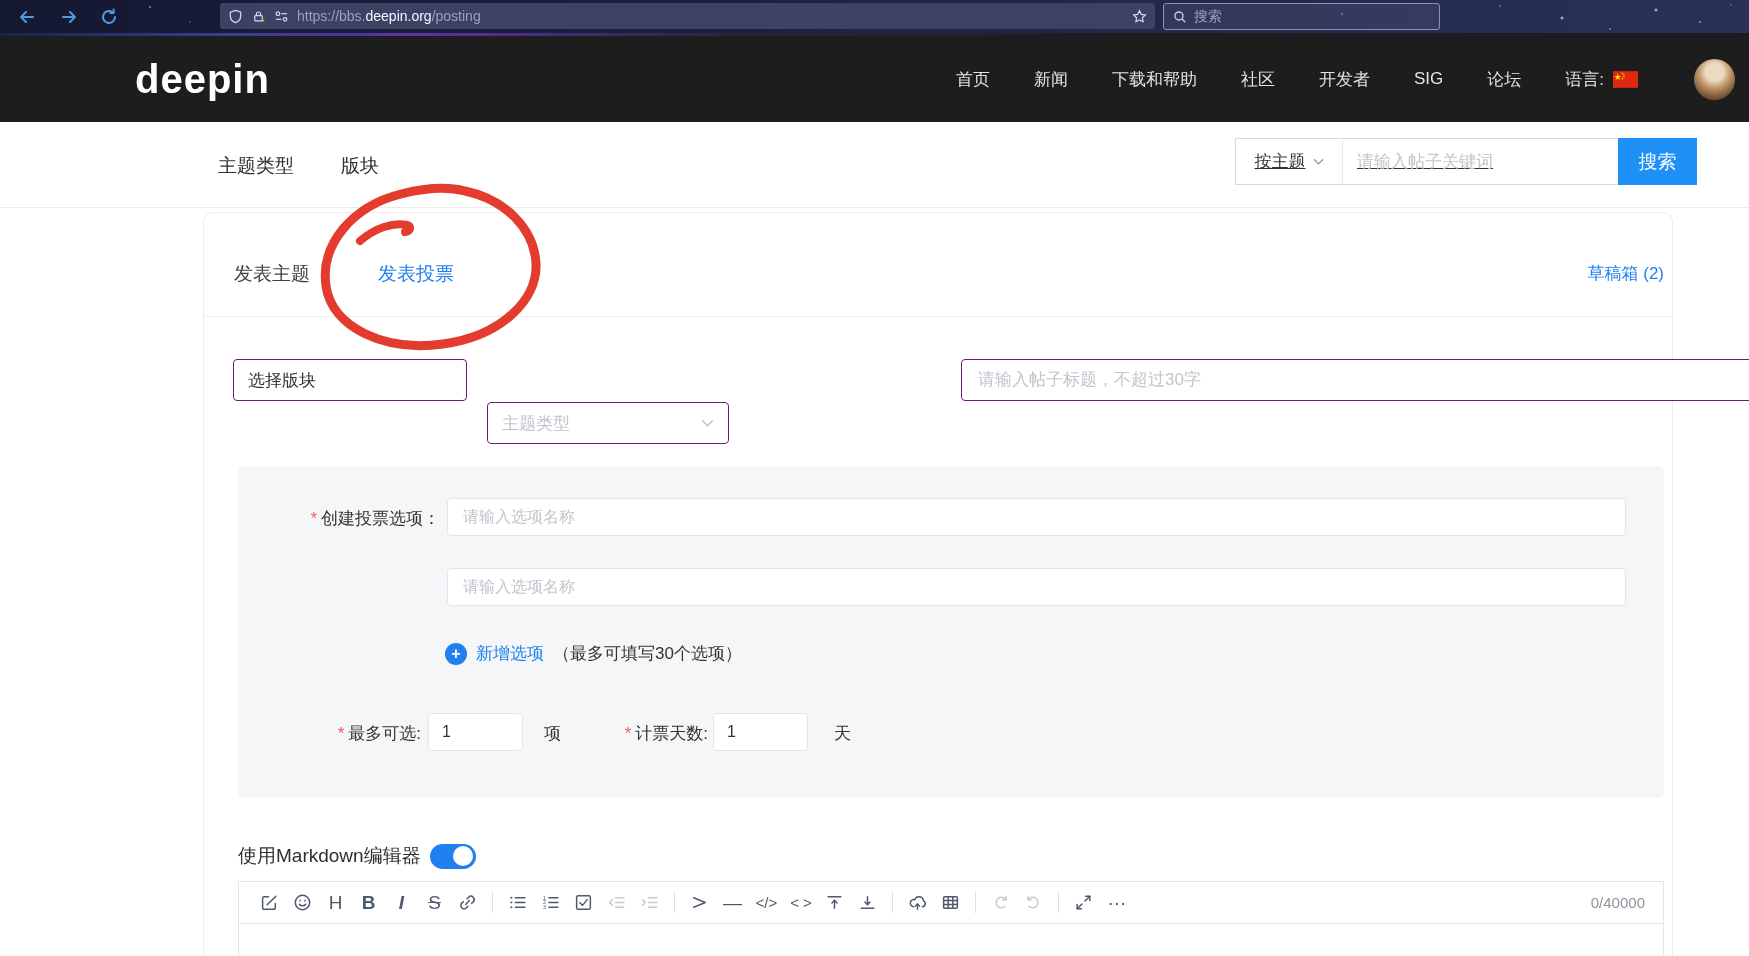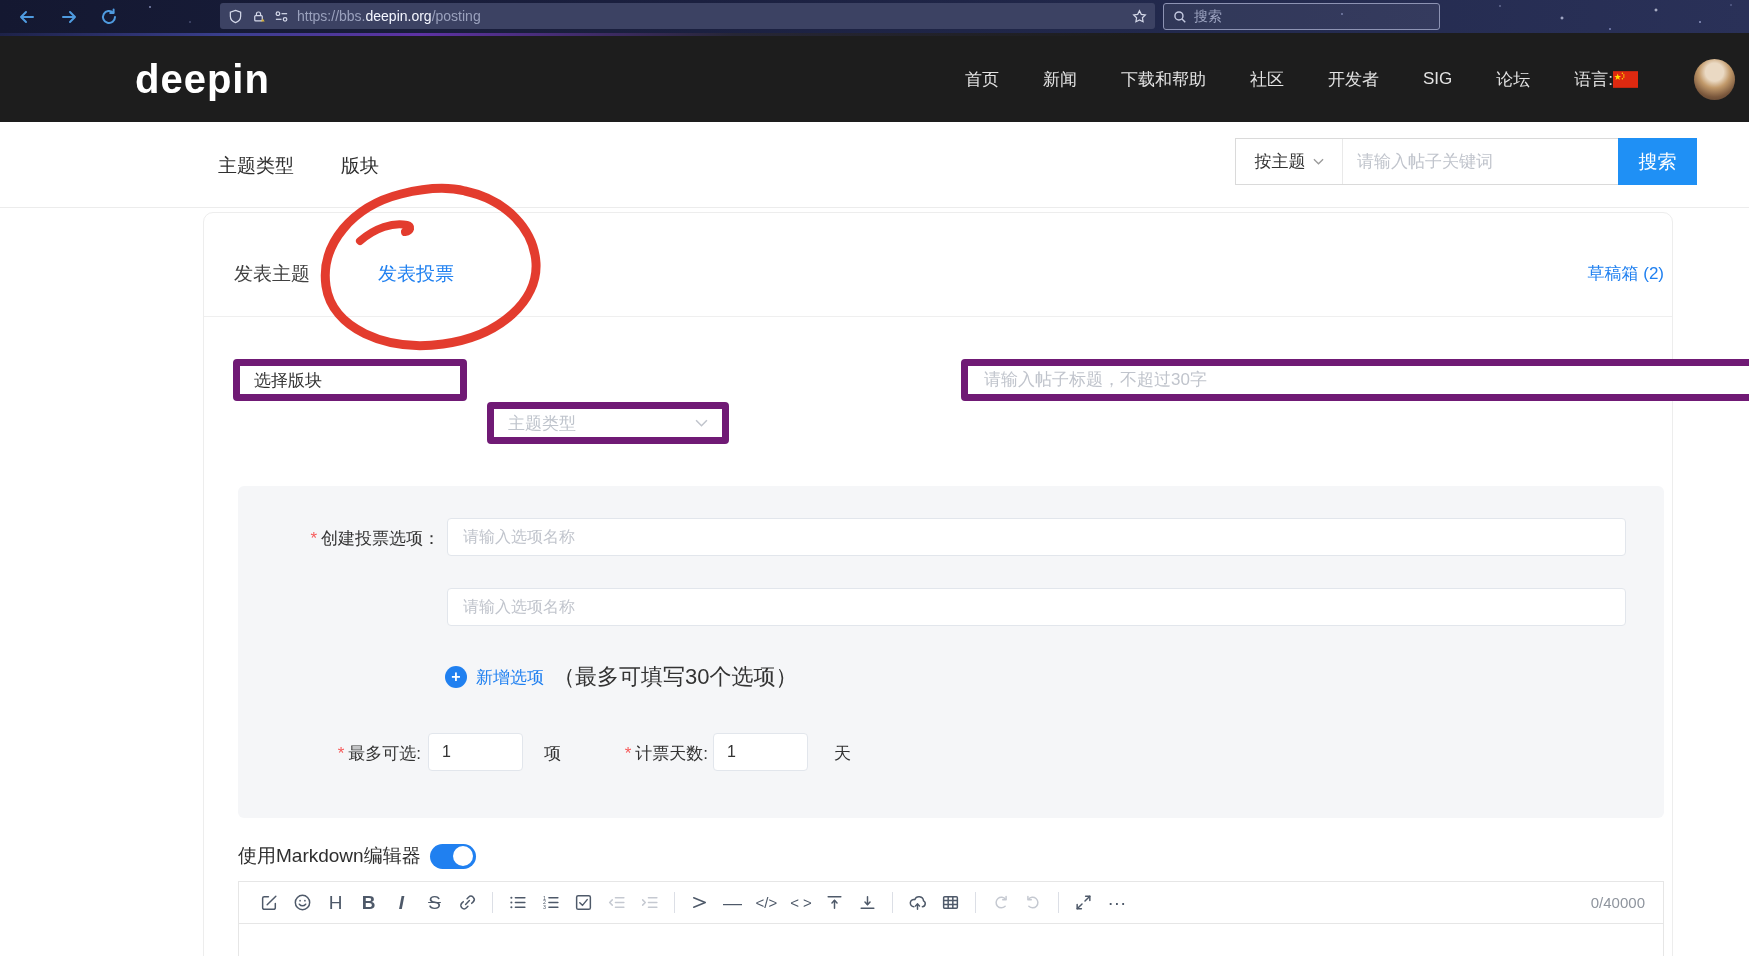--- a/index.html
+++ b/index.html
@@ -35,65 +35,65 @@
     background:rgba(255,255,255,0.07); border-radius:3px; display:flex; align-items:center; padding:0 9px; gap:7px; z-index:2; }
   .fx-search svg { width:14px; height:14px; stroke:#c6cbe2; stroke-width:1.6; fill:none; }
   .fx-search span { font-size:14px; color:#9ba2bf; }
 
   
   .header-glow { height:3px; background:linear-gradient(90deg,#1d2248 0%,#3a3f8e 13%,#5e32a4 24%,#262636 42%,#1d1d1d 65%); }
   .site-header { height:86px; background:#1d1d1d; display:flex; align-items:center; }
   .logo { margin-left:135px; font-size:40px; font-weight:700; letter-spacing:1px; color:#fff; cursor:pointer; }
   .main-nav { margin-left:auto; display:flex; align-items:center; gap:44px; padding-right:10px; }
   .main-nav span { font-size:17px; color:#e3e3e3; cursor:pointer; white-space:nowrap; }
-  .lang-wrap { display:flex; align-items:center; gap:0; }
+  .lang-wrap { display:flex; align-items:center; gap:9px; }
   .flag { width:25px; height:17px; display:block; }
   .avatar { width:41px; height:41px; border-radius:50%; margin-left:12px; margin-right:4px; cursor:pointer;
     background:radial-gradient(circle at 50% 32%, #ead9c3 0 26%, #c29a6b 45%, #7a573c 72%, #4c372a 100%); }
 
   
   .subnav { position:relative; height:86px; background:#fff; border-bottom:1px solid #ececec; }
   .subnav-links { position:absolute; left:218px; top:31px; display:flex; gap:47px; }
   .subnav-links span { font-size:19px; color:#2f2f2f; cursor:pointer; }
   .search-group { position:absolute; left:1235px; top:16px; height:47px; display:flex; }
-  .search-box { display:flex; width:383px; border:1px solid #dadada; border-right:none; background:#fff; }
+  .search-box { display:flex; width:383px; border:1px solid #dadada; border-right:none; background:#fff;text-decoration:underline; }
   .filter { width:107px; display:flex; align-items:center; justify-content:center; gap:7px; border-right:1px solid #e9e9e9; cursor:pointer; }
   .filter span { font-size:17px; color:#333; }
   .filter svg { width:11px; height:7px; stroke:#9a9a9a; stroke-width:1.4; fill:none; }
   .search-input { flex:1; border:none; outline:none; padding:0 14px; font-size:17px; color:#333; font-family:inherit; }
   .search-btn { width:79px; background:#1f90f5; color:#fff; font-size:19px; border:none; cursor:pointer; font-family:inherit; }
 
   
   .card { position:absolute; left:203px; top:212px; width:1470px; height:775px; background:#fff;
     border:1px solid #ededed; border-radius:10px; }
   .tab { position:absolute; top:48px; font-size:19px; cursor:pointer; }
   .tab-topic { left:30px; color:#404040; }
   .tab-poll { left:174px; color:#2080f0; }
   .drafts { position:absolute; top:49px; right:8px; font-size:17px; color:#2080f0; cursor:pointer; }
   .tab-divider { position:absolute; top:103px; left:0; width:100%; height:1px; background:#efefef; }
 
-  .fld { border:7px solid #701a75; border-radius:4px; height:42px; font-size:17px; }
+  .fld { border:1px solid #701a75; border-radius:4px; height:42px; font-size:17px; }
   .board-select { position:absolute; left:29px; top:146px; width:234px; display:flex; align-items:center; padding:0 14px; color:#333; cursor:pointer; }
   .type-select { position:absolute; left:283px; top:146px; width:242px; display:flex; align-items:center; justify-content:space-between; padding:0 14px; cursor:pointer;margin-top:43px; }
   .type-select span { color:#bfc4cc; font-size:17px; }
   .type-select svg { width:13px; height:8px; stroke:#c0c4cc; stroke-width:1.4; fill:none; }
   .title-input { position:absolute; left:757px; top:146px; width:840px; padding:0 16px; outline:none; color:#333; font-family:inherit; }
   input::placeholder { color:#c0c4cc; }
 
   
-  .poll-panel { position:absolute; left:34px; top:273px; width:1426px; height:332px; background:#f5f6f8; border-radius:6px; }
+  .poll-panel { position:absolute; left:34px; top:253px; width:1426px; height:332px; background:#f5f6f8; border-radius:6px; }
   .plabel { position:absolute; font-size:17px; color:#333; text-align:right; white-space:nowrap; }
   .req { color:#f65b5b; margin-right:4px; }
   .opt-input { position:absolute; left:209px; width:1179px; height:38px; border:1px solid #e2e6ec; border-radius:4px;
     padding:0 15px; font-size:16px; outline:none; color:#333; background:#fff; font-family:inherit; }
   .add-row { position:absolute; left:207px; top:176px; display:flex; align-items:center; gap:9px; }
   .add-circle { width:22px; height:22px; border-radius:50%; background:#2080f0; color:#fff; display:flex; align-items:center;
     justify-content:center; font-size:16px; font-weight:700; cursor:pointer; line-height:1; }
   .add-link { font-size:17px; color:#2080f0; cursor:pointer; }
-  .add-hint { font-size:22px; color:#333; }
+  .add-hint { font-size:17px; color:#333; }
   .num-input { position:absolute; width:95px; height:38px; border:1px solid #e2e6ec; border-radius:4px; padding:0 13px;
     font-size:16px; color:#333; outline:none; background:#fff; font-family:inherit; }
   .unit { position:absolute; font-size:17px; color:#333; }
 
   
   .md-row { position:absolute; left:34px; top:630px; display:flex; align-items:center; gap:9px; }
   .md-row .lbl { font-size:19px; color:#2f2f2f; }
   .toggle { width:46px; height:25px; border-radius:13px; background:#2080f0; position:relative; cursor:pointer; }
   .toggle::after { content:""; position:absolute; right:2.5px; top:2.5px; width:20px; height:20px; border-radius:50%; background:#fff; }
 

